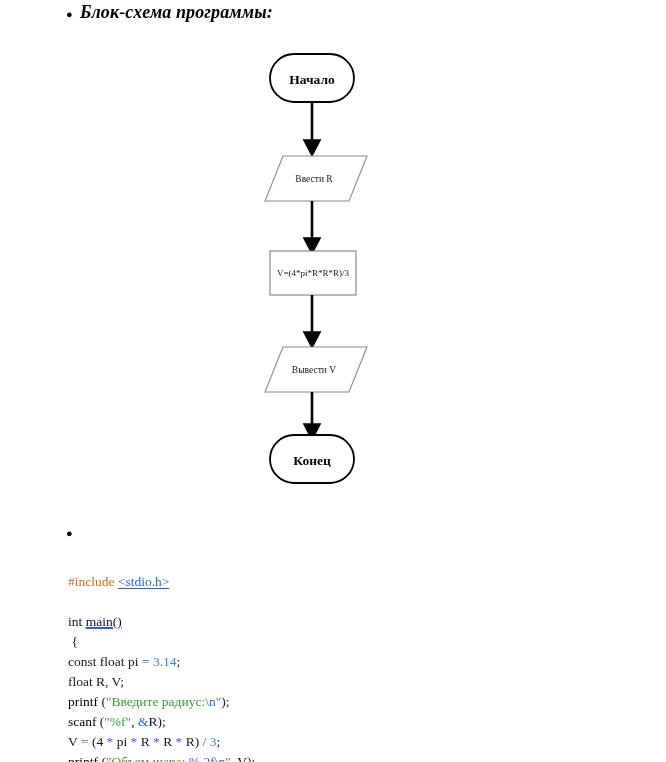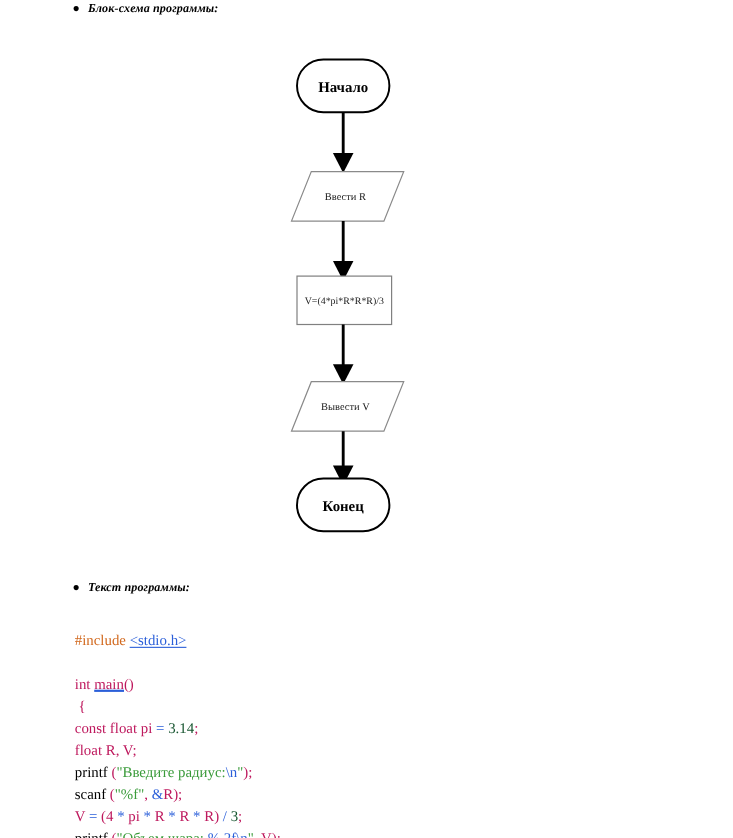--- a/index.html
+++ b/index.html
@@ -25,21 +25,21 @@
   .bullet-marker {
     width: 14px;
     font-size: 11px;
     line-height: 1;
     color: #000;
     flex: 0 0 auto;
   }
   .bullet-text {
     font-style: italic;
     font-weight: bold;
-    font-size: 11px;
+    font-size: 18px;
     letter-spacing: 0.1px;
   }
 
   #heading-flowchart { left: 66px; top: 2px; }
   #heading-code      { left: 66px; top: 528px; }
 
   
   #flowchart {
     position: absolute;
     left: 244px;
@@ -71,24 +71,24 @@
     left: 68px;
     top: 572px;
     font-family: "Liberation Serif", "DejaVu Serif", serif;
     font-size: 13.5px;
     line-height: 20px;
     white-space: pre;
   }
   .code-line { height: 20px; white-space: pre; }
   .code-line.blank { height: 20px; }
   .tok { white-space: pre; }
-  .tok-plain   { color: #be185d; }
+  .tok-plain   { color: #0f172a; }
   .tok-pre     { color: #d2691e; margin-top: 37px; }
   .tok-header  { color: #2b5fd9; }
-  .tok-num     { color: #14532d; margin-top: 17px; }
+  .tok-num     { color: #3b82f6; margin-top: 17px; }
   .tok-op      { color: #2b5fd9; }
   .tok-func    { color: #000000; }
   .tok-str     { color: #3a9b3a; }
   .tok-esc     { color: #2b5fd9; }
 
   .spell-err {
     text-decoration-line: underline;
     text-decoration-style: wavy;
     text-decoration-color: #e01b1b;
     text-decoration-thickness: 1px;
@@ -150,16 +150,15 @@
 
     <g>
       <rect x="26" y="391" width="84" height="48" rx="24" ry="24" fill="#ffffff" stroke="#000000" stroke-width="1.8"></rect>
       <text class="fc-label-bold" x="68" y="420.5" text-anchor="middle">Конец</text>
     </g>
   </svg>
 </div>
 
 <div class="bullet-line" id="heading-code">
   <span class="bullet-marker">●</span>
-  <span class="bullet-text">Текст программы:</span>
 </div>
 
 <div id="code-block"><div class="code-line"><span class="tok tok-pre">#include </span><span class="tok tok-header spell-err">&lt;stdio.h&gt;</span></div><div class="code-line blank">&nbsp;</div><div class="code-line"><span class="tok tok-plain">int </span><span class="tok tok-plain grammar-err">main()</span></div><div class="code-line"><span class="tok tok-plain"> {</span></div><div class="code-line"><span class="tok tok-plain">const float pi </span><span class="tok tok-op">= </span><span class="tok tok-num">3.14</span><span class="tok tok-plain">;</span></div><div class="code-line"><span class="tok tok-plain">float R, V;</span></div><div class="code-line"><span class="tok tok-func">printf </span><span class="tok tok-plain">(</span><span class="tok tok-str">"Введите радиус:</span><span class="tok tok-esc">\n</span><span class="tok tok-str">"</span><span class="tok tok-plain">);</span></div><div class="code-line"><span class="tok tok-func">scanf </span><span class="tok tok-plain">(</span><span class="tok tok-str">"%f"</span><span class="tok tok-plain">, </span><span class="tok tok-op">&amp;</span><span class="tok tok-plain">R);</span></div><div class="code-line"><span class="tok tok-plain">V </span><span class="tok tok-op">= </span><span class="tok tok-plain">(4 </span><span class="tok tok-op">* </span><span class="tok tok-plain">pi </span><span class="tok tok-op">* </span><span class="tok tok-plain">R </span><span class="tok tok-op">* </span><span class="tok tok-plain">R </span><span class="tok tok-op">* </span><span class="tok tok-plain">R) </span><span class="tok tok-op">/ </span><span class="tok tok-num">3</span><span class="tok tok-plain">;</span></div><div class="code-line"><span class="tok tok-func spell-err">printf</span><span class="tok tok-plain"> (</span><span class="tok tok-str">"Объем шара: </span><span class="tok tok-esc">%.2f</span><span class="tok tok-esc">\n</span><span class="tok tok-str">"</span><span class="tok tok-plain">, V);</span></div></div>
 
 </body></html>

